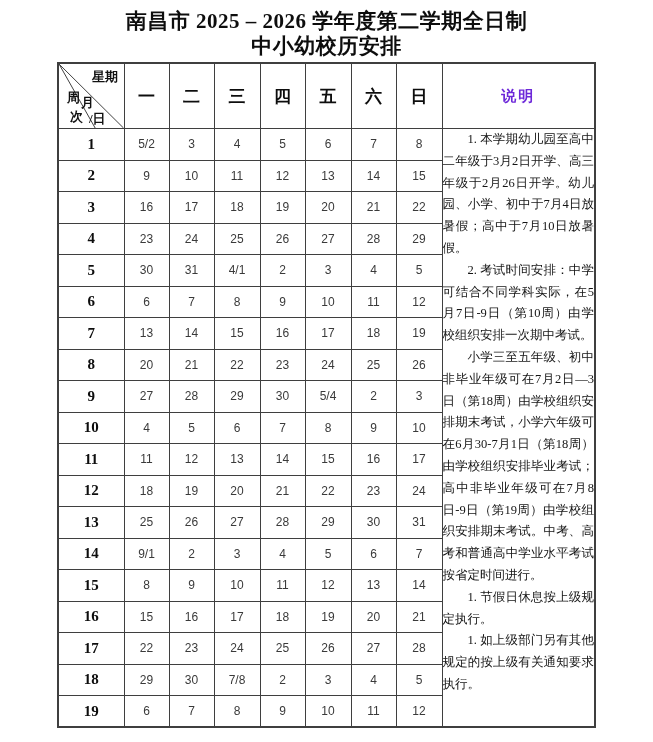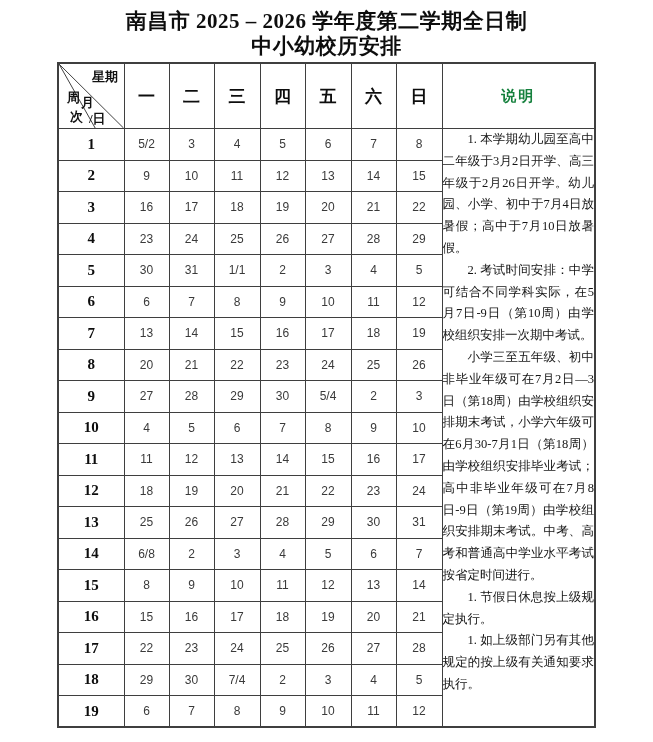--- a/index.html
+++ b/index.html
@@ -42,21 +42,21 @@
   .corner-inner { position: relative; width: 100%; height: 64px; }
   .corner-inner svg { position: absolute; left: 0; top: 0; width: 100%; height: 100%; }
   .corner-label { position: absolute; font-size: 13px; font-weight: bold; color: #111; line-height: 11px; white-space: nowrap; }
   .lbl-weekday { left: 33px; top: 7px; }
   .lbl-week-top { left: 8px;  top: 28px; }
   .lbl-month    { left: 22px; top: 33px; }
   .lbl-week-bot { left: 11px; top: 47px; }
   .lbl-day      { left: 30px; top: 49px; }
 
   .day-th { font-size: 17px; font-weight: bold; color: #0d0d0d; text-align: center; }
-  .notes-th { font-size: 15px; font-weight: bold; color: #15803d; text-align: center; letter-spacing: 2px; }
+  .notes-th { font-size: 15px; font-weight: bold; color: #6d28d9; text-align: center; letter-spacing: 2px; }
 
   .week-td {
     text-align: center;
     font-weight: bold;
     font-size: 15px;
     color: #0d0d0d;
     font-family: "Liberation Serif", serif;
   }
   .date-td {
     text-align: center;
@@ -171,21 +171,21 @@
           <td class="date-td">25</td>
           <td class="date-td">26</td>
           <td class="date-td">27</td>
           <td class="date-td">28</td>
           <td class="date-td">29</td>
         </tr>
         <tr>
           <td class="week-td">5</td>
           <td class="date-td">30</td>
           <td class="date-td">31</td>
-          <td class="date-td">1/1</td>
+          <td class="date-td">4/1</td>
           <td class="date-td">2</td>
           <td class="date-td">3</td>
           <td class="date-td">4</td>
           <td class="date-td">5</td>
         </tr>
         <tr>
           <td class="week-td">6</td>
           <td class="date-td">6</td>
           <td class="date-td">7</td>
           <td class="date-td">8</td>
@@ -259,21 +259,21 @@
           <td class="date-td">25</td>
           <td class="date-td">26</td>
           <td class="date-td">27</td>
           <td class="date-td">28</td>
           <td class="date-td">29</td>
           <td class="date-td">30</td>
           <td class="date-td">31</td>
         </tr>
         <tr>
           <td class="week-td">14</td>
-          <td class="date-td">6/8</td>
+          <td class="date-td">9/1</td>
           <td class="date-td">2</td>
           <td class="date-td">3</td>
           <td class="date-td">4</td>
           <td class="date-td">5</td>
           <td class="date-td">6</td>
           <td class="date-td">7</td>
         </tr>
         <tr>
           <td class="week-td">15</td>
           <td class="date-td">8</td>
@@ -301,21 +301,21 @@
           <td class="date-td">24</td>
           <td class="date-td">25</td>
           <td class="date-td">26</td>
           <td class="date-td">27</td>
           <td class="date-td">28</td>
         </tr>
         <tr>
           <td class="week-td">18</td>
           <td class="date-td">29</td>
           <td class="date-td">30</td>
-          <td class="date-td">7/4</td>
+          <td class="date-td">7/8</td>
           <td class="date-td">2</td>
           <td class="date-td">3</td>
           <td class="date-td">4</td>
           <td class="date-td">5</td>
         </tr>
         <tr>
           <td class="week-td">19</td>
           <td class="date-td">6</td>
           <td class="date-td">7</td>
           <td class="date-td">8</td>

